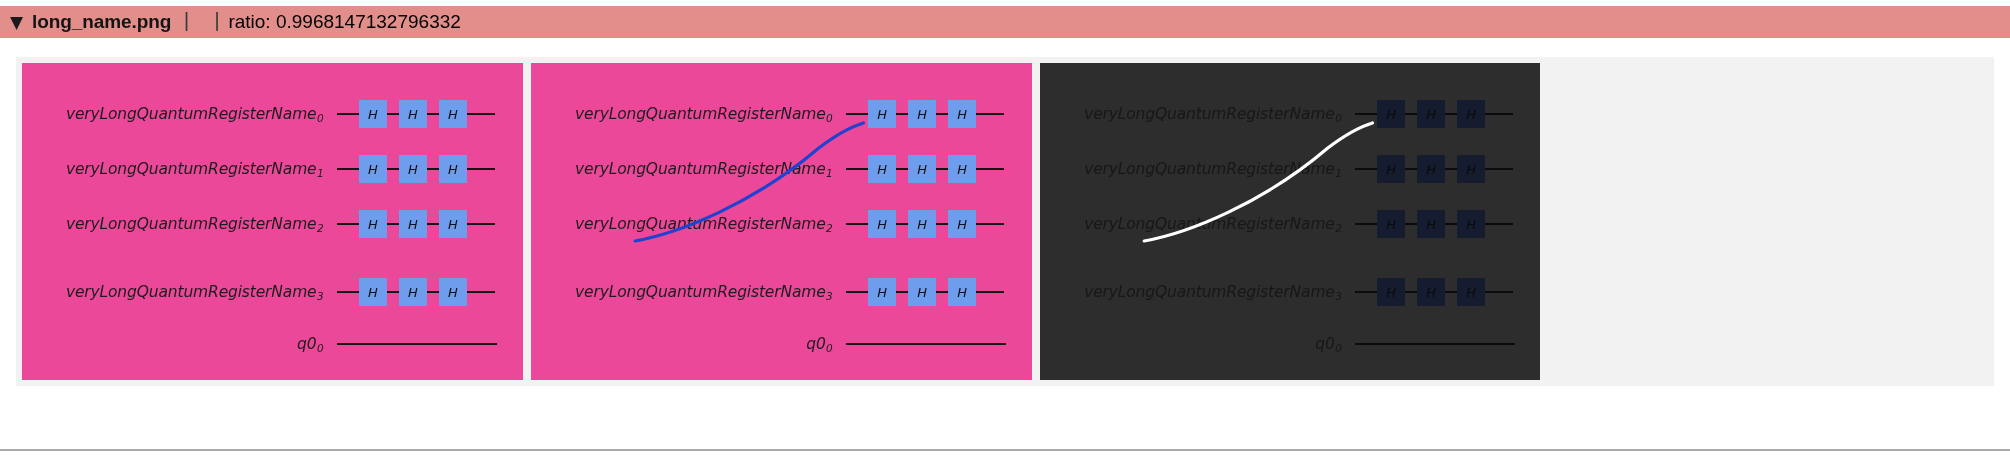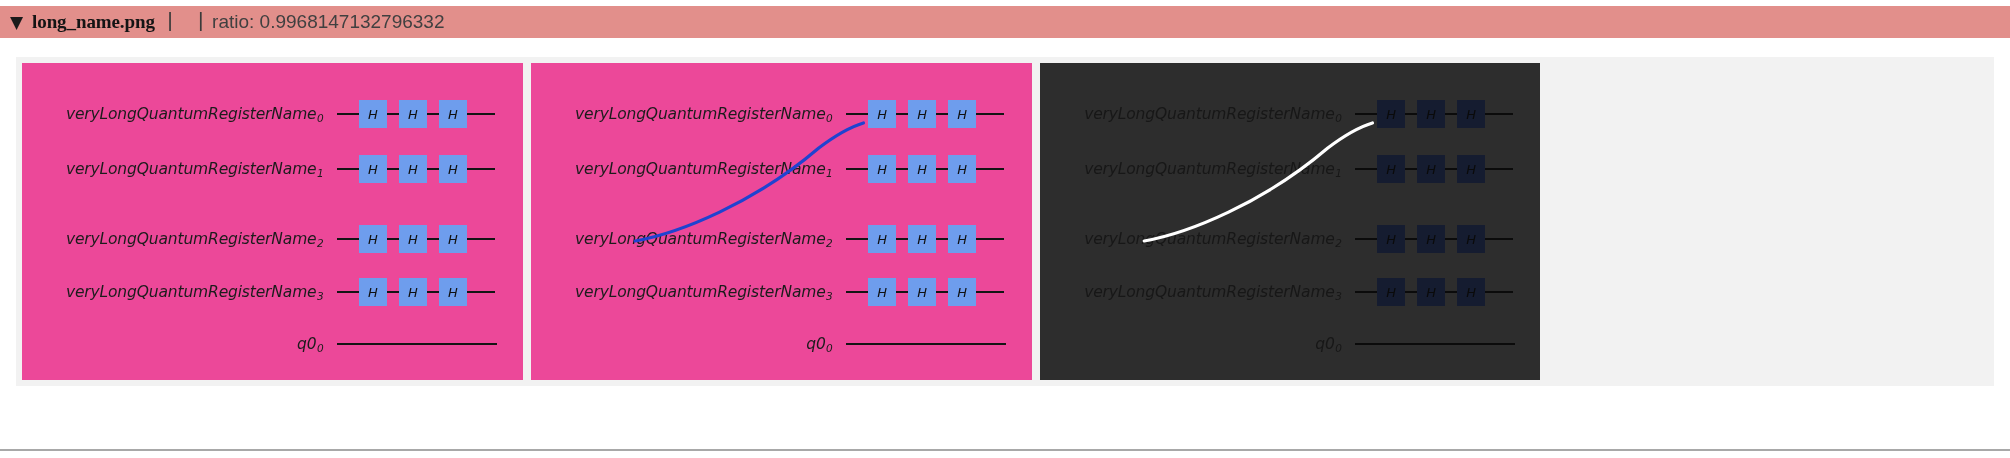--- a/index.html
+++ b/index.html
@@ -31,21 +31,21 @@
     white-space: nowrap;
   }
   .disclosure-triangle {
     color: #1a1a1a;
     font-size: 17px;
     line-height: 1;
     margin-right: 9px;
     font-family: "DejaVu Sans", sans-serif;
   }
   .hdr-mono {
-    font-family: Liberation Serif, serif;
+    font-family: Liberation Sans, sans-serif;
     font-size: 19px;
     color: #141414;
     letter-spacing: -0.1px;
     text-align: right;
   }
   .hdr-bold { font-weight: bold; }
   .hdr-sep {
     font-family: "Liberation Mono", "DejaVu Sans Mono", monospace;
     font-size: 21px;
     color: #3a3a3a;
@@ -57,21 +57,21 @@
     font-family: "Liberation Mono", "DejaVu Sans Mono", monospace;
     font-size: 21px;
     color: #3a3a3a;
     margin: 0 5px 0 9px;
     position: relative;
     top: -1px;
   }
   .hdr-ratio {
     font-family: "Liberation Sans", sans-serif;
     font-size: 19px;
-    color: #404040;
+    color: #000000;
   }
 
   
   .results-shell {
     position: absolute;
     left: 16px;
     top: 57px;
     width: 1978px;
     height: 329px;
     background: #f2f2f2;
@@ -105,21 +105,21 @@
   .row {
     position: absolute;
     left: 0;
     width: 100%;
     height: 26px;
     display: flex;
     align-items: center;
   }
   .row-0 { top: 38px; }
   .row-1 { top: 93px; }
-  .row-2 { top: 163px; }
+  .row-2 { top: 148px; }
   .row-3 { top: 216px; }
   .row-q { top: 268px; }
 
   .reg-label {
     width: 315px;
     text-align: right;
     padding-right: 14px;
     box-sizing: border-box;
     font-family: "DejaVu Sans", sans-serif;
     font-style: italic;

